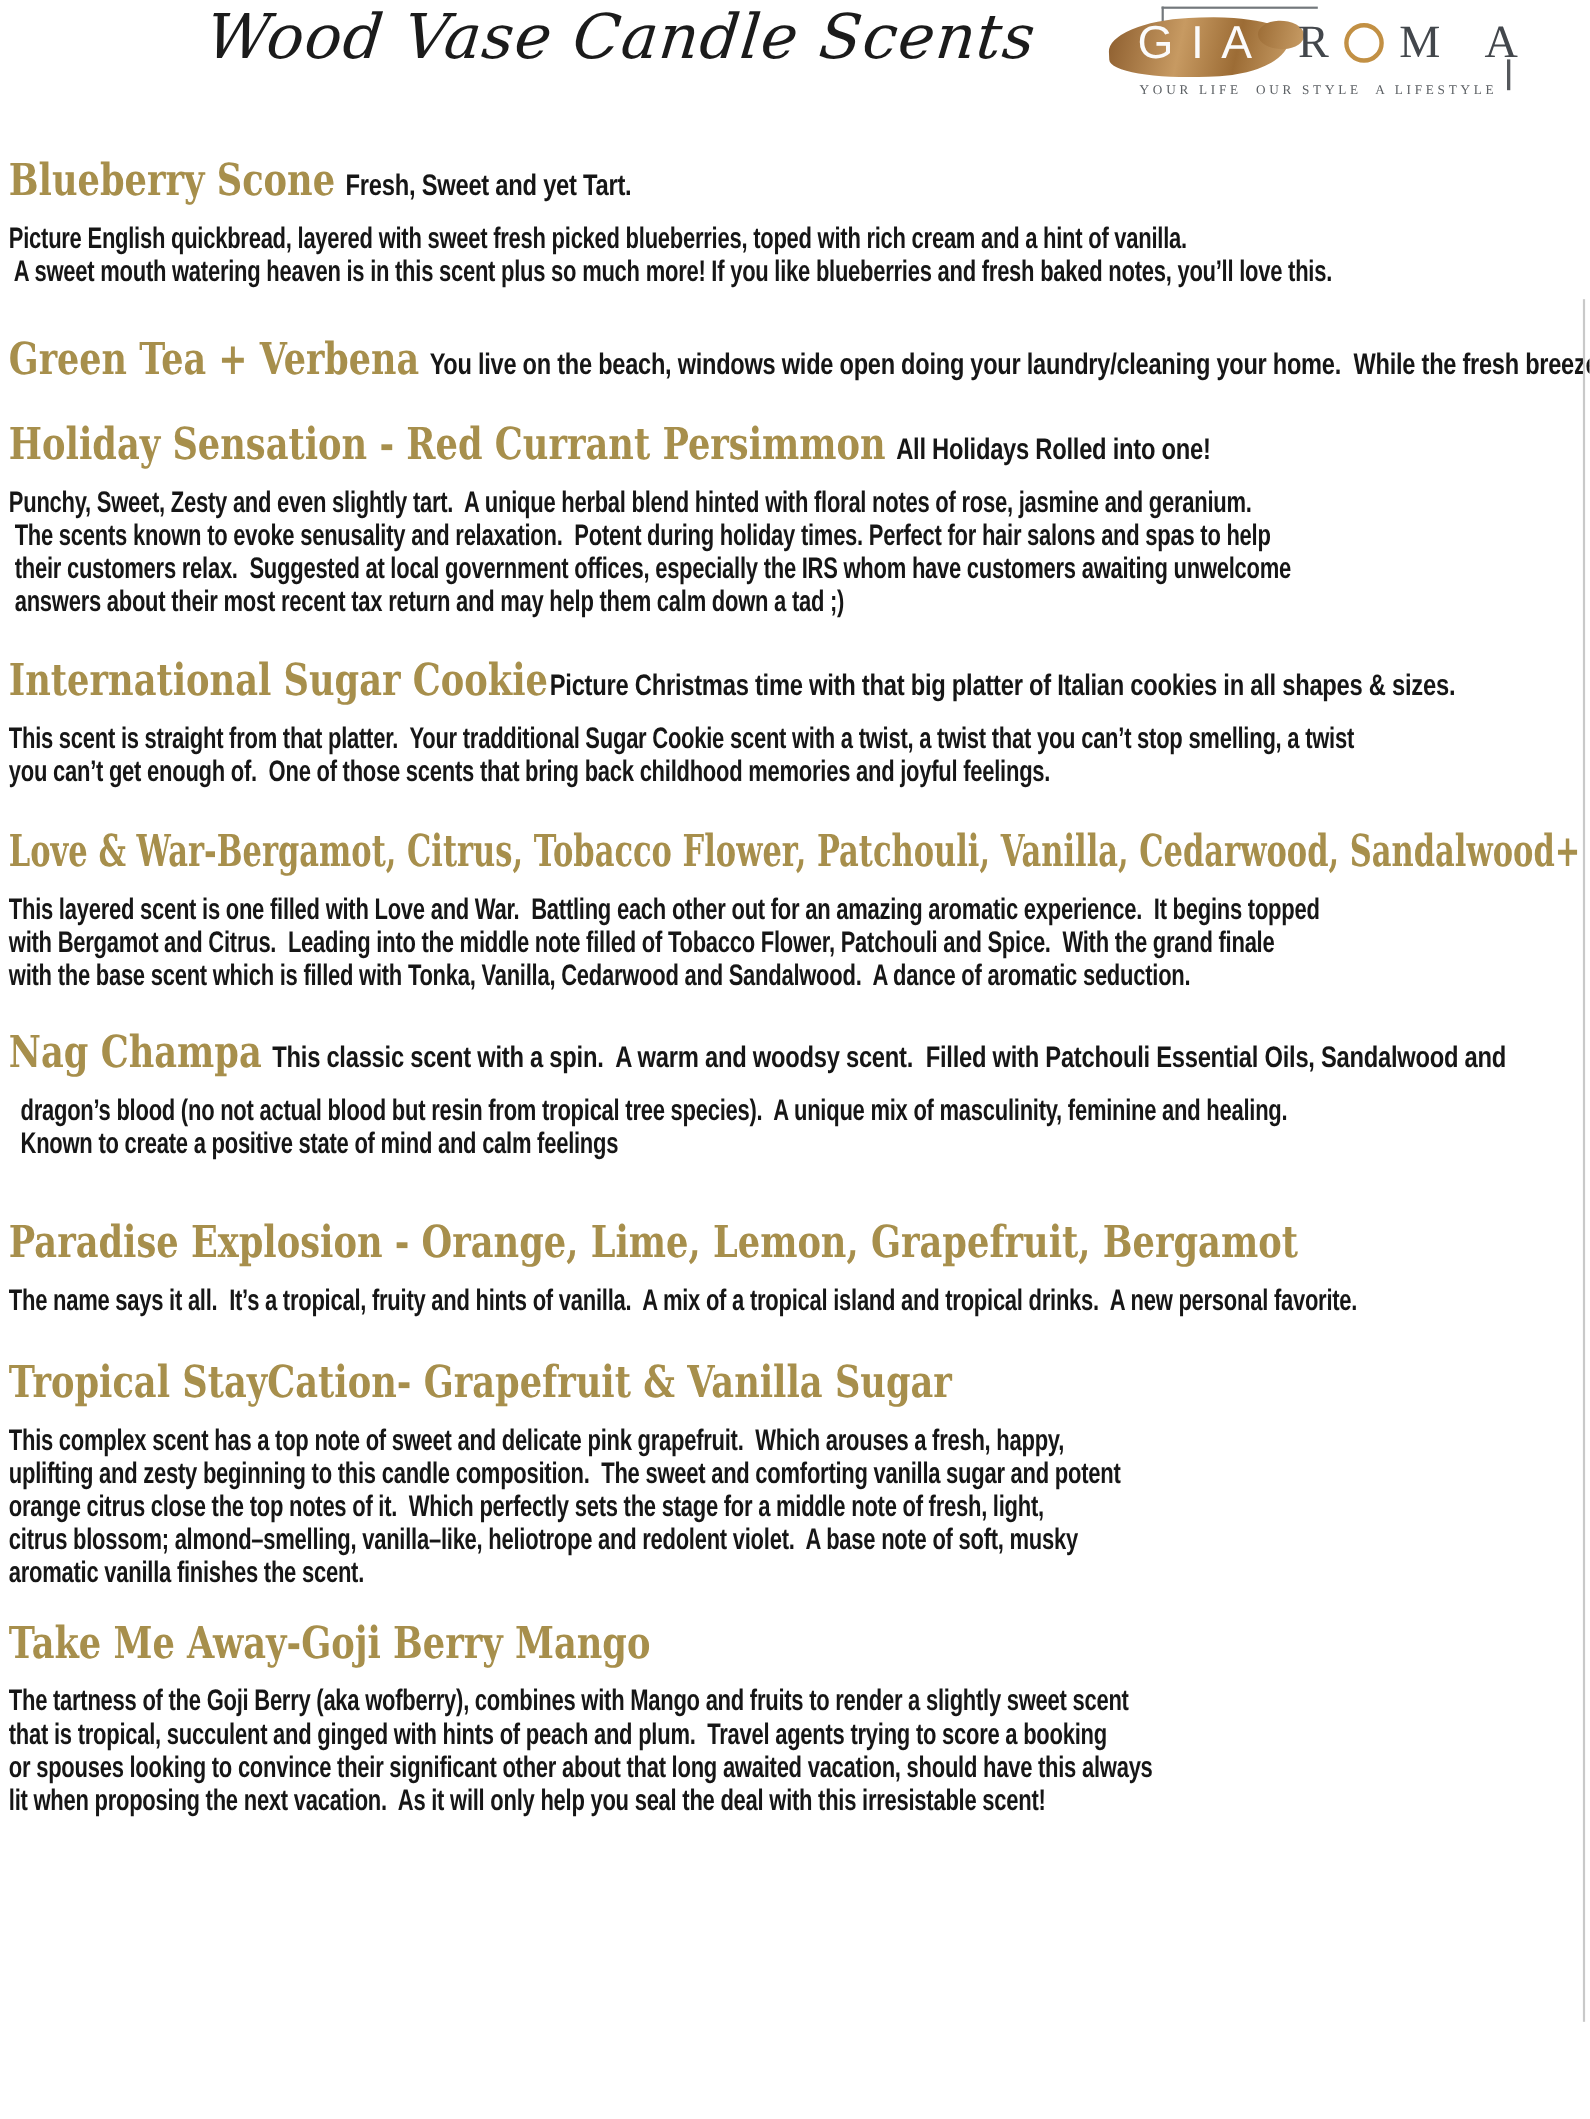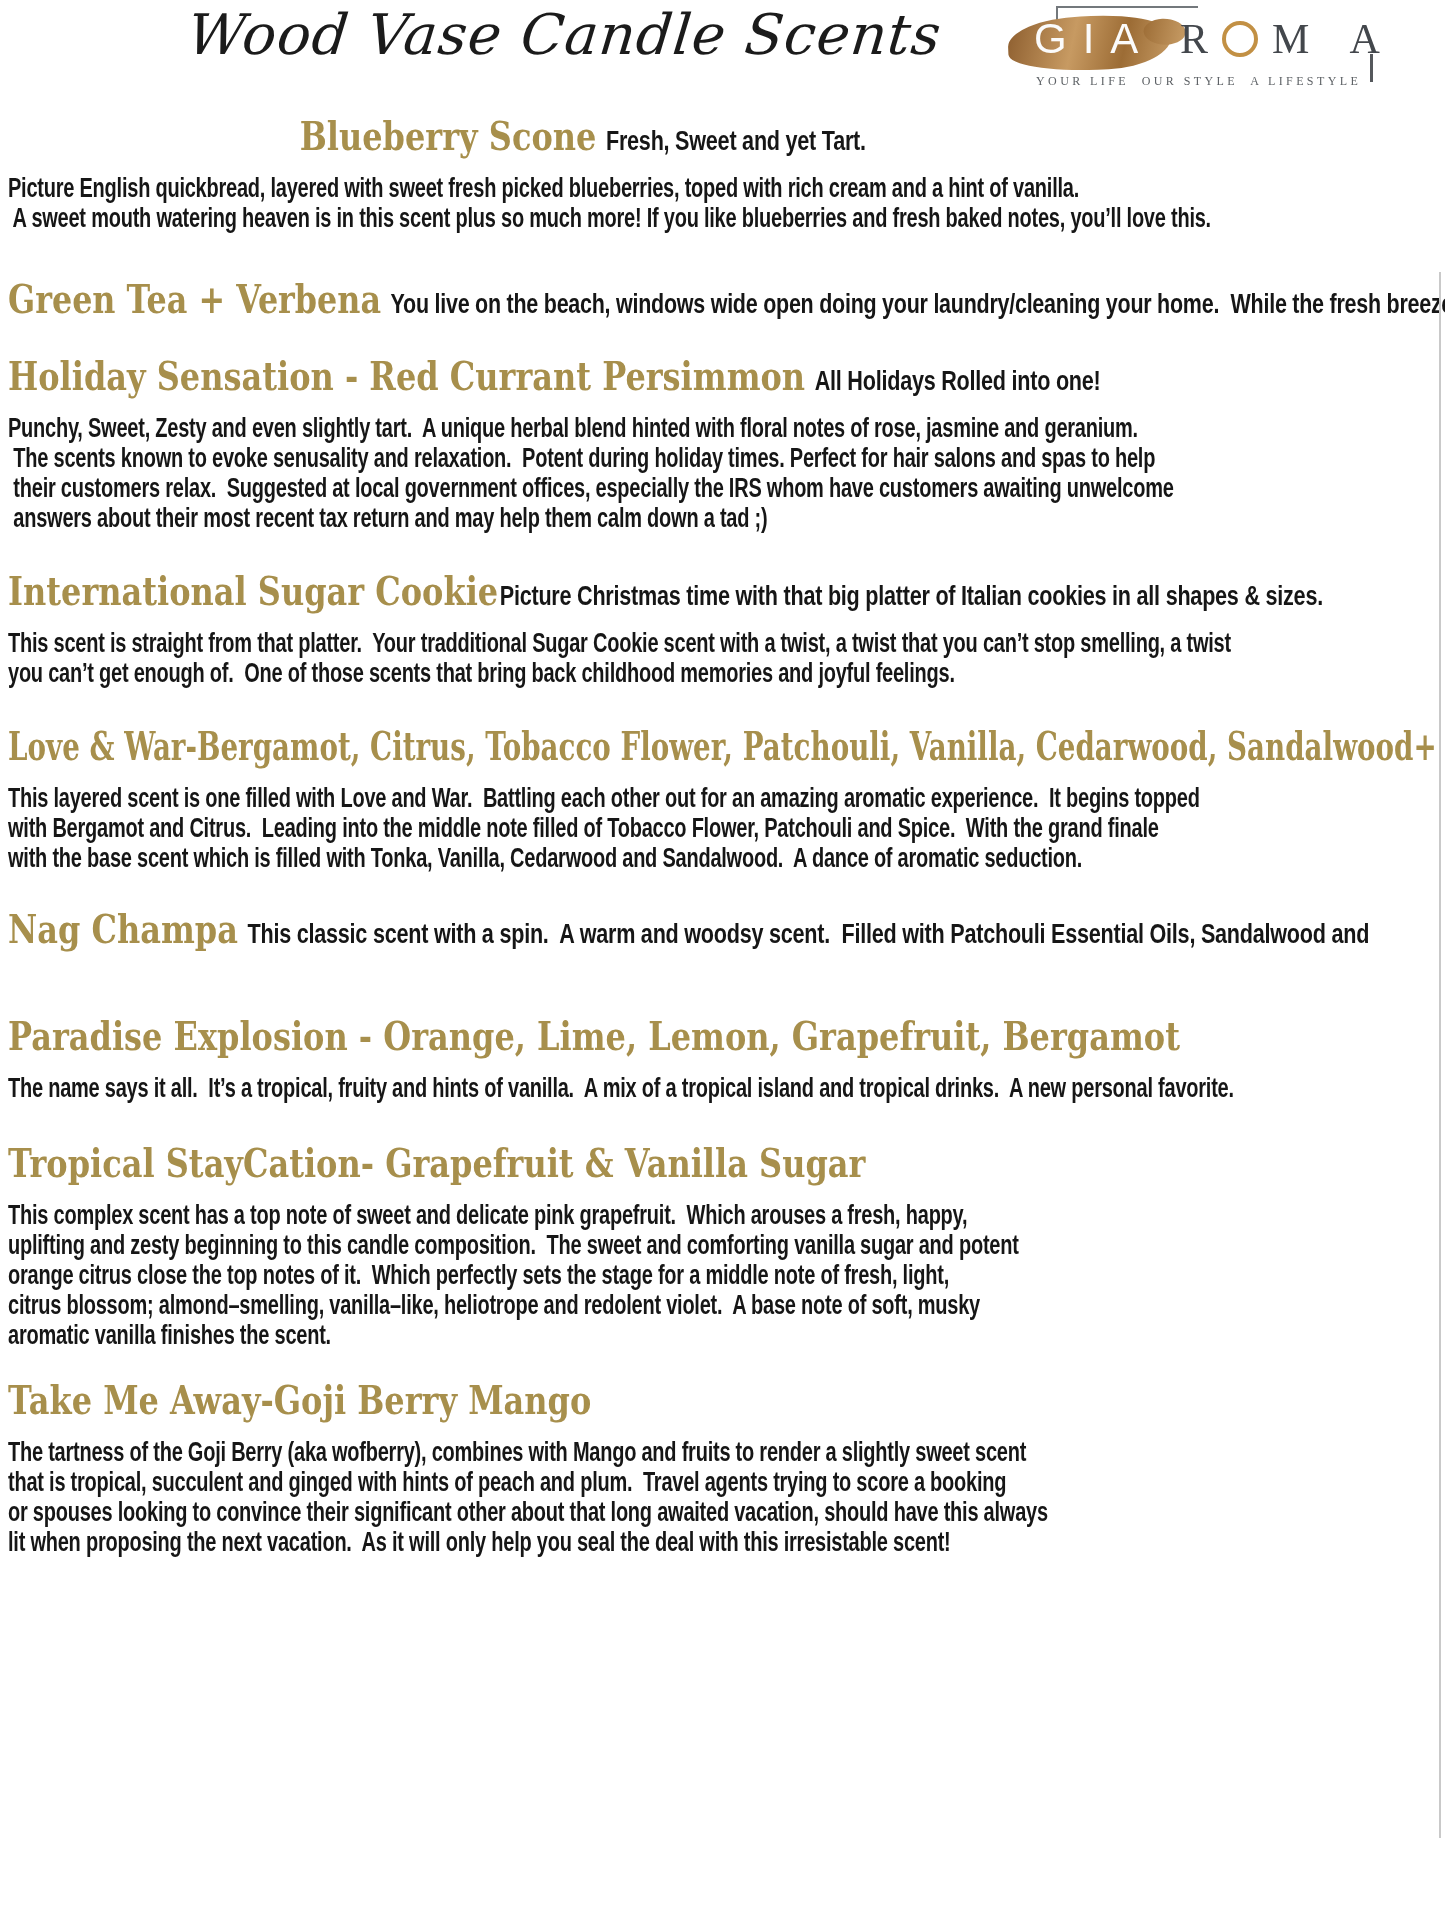--- a/index.html
+++ b/index.html
@@ -42,21 +42,21 @@
   .lead{
     font-weight:bold;font-size:27px;color:var(--ink);margin-left:12px;white-space:pre;
     letter-spacing:-0.3px;
   }
   .body-block{margin-top:6px;}
   .body-line{
     white-space:pre;font-weight:bold;font-size:27px;line-height:30px;color:var(--ink);
     transform-origin:0 50%;--basex:0.74;letter-spacing:-0.3px;
   }
   
-  .scent-section:nth-of-type(1){margin-top:6px;text-align:center;}
+  .scent-section:nth-of-type(1){margin-top:34px;}
   .scent-section:nth-of-type(2){margin-top:44px;}
   .scent-section:nth-of-type(3){margin-top:24px;}
   .scent-section:nth-of-type(4){margin-top:36px;}
   .scent-section:nth-of-type(5){margin-top:36px;}
   .scent-section:nth-of-type(6){margin-top:34px;}
   .scent-section:nth-of-type(7){margin-top:54px;}
   .scent-section:nth-of-type(8){margin-top:38px;}
   .scent-section:nth-of-type(9){margin-top:28px;}
   .scent-section:nth-of-type(10){margin-top:62px;}
   .scent-section:nth-of-type(11){margin-top:36px;}
@@ -123,20 +123,24 @@
     <div class="headline fitx" style="transform: scaleX(0.693533);"><span class="scent-name">Love &amp; War-Bergamot, Citrus, Tobacco Flower, Patchouli, Vanilla, Cedarwood, Sandalwood+</span><span class="lead"></span></div>
     <div class="body-block">
         <div class="body-line fitx" style="transform: scaleX(0.74);">This layered scent is one filled with Love and War.  Battling each other out for an amazing aromatic experience.  It begins topped</div>
         <div class="body-line fitx" style="transform: scaleX(0.74);">with Bergamot and Citrus.  Leading into the middle note filled of Tobacco Flower, Patchouli and Spice.  With the grand finale</div>
         <div class="body-line fitx" style="transform: scaleX(0.74);">with the base scent which is filled with Tonka, Vanilla, Cedarwood and Sandalwood.  A dance of aromatic seduction.</div>
       </div>
   </section>
 
   <section class="scent-section">
     <div class="headline fitx" style="transform: scaleX(0.8);"><span class="scent-name">Nag Champa</span><span class="lead">This classic scent with a spin.  A warm and woodsy scent.  Filled with Patchouli Essential Oils, Sandalwood and</span></div>
+    <div class="body-block">
+        <div class="body-line fitx" style="transform: scaleX(0.74);">  dragon’s blood (no not actual blood but resin from tropical tree species).  A unique mix of masculinity, feminine and healing.</div>
+        <div class="body-line fitx" style="transform: scaleX(0.74);">  Known to create a positive state of mind and calm feelings</div>
+      </div>
   </section>
 
   <section class="scent-section">
     <div class="headline fitx" style="transform: scaleX(0.8);"><span class="scent-name">Paradise Explosion - Orange, Lime, Lemon, Grapefruit, Bergamot</span><span class="lead"></span></div>
     <div class="body-block">
         <div class="body-line fitx" style="transform: scaleX(0.74);">The name says it all.  It’s a tropical, fruity and hints of vanilla.  A mix of a tropical island and tropical drinks.  A new personal favorite.</div>
       </div>
   </section>
 
   <section class="scent-section">

